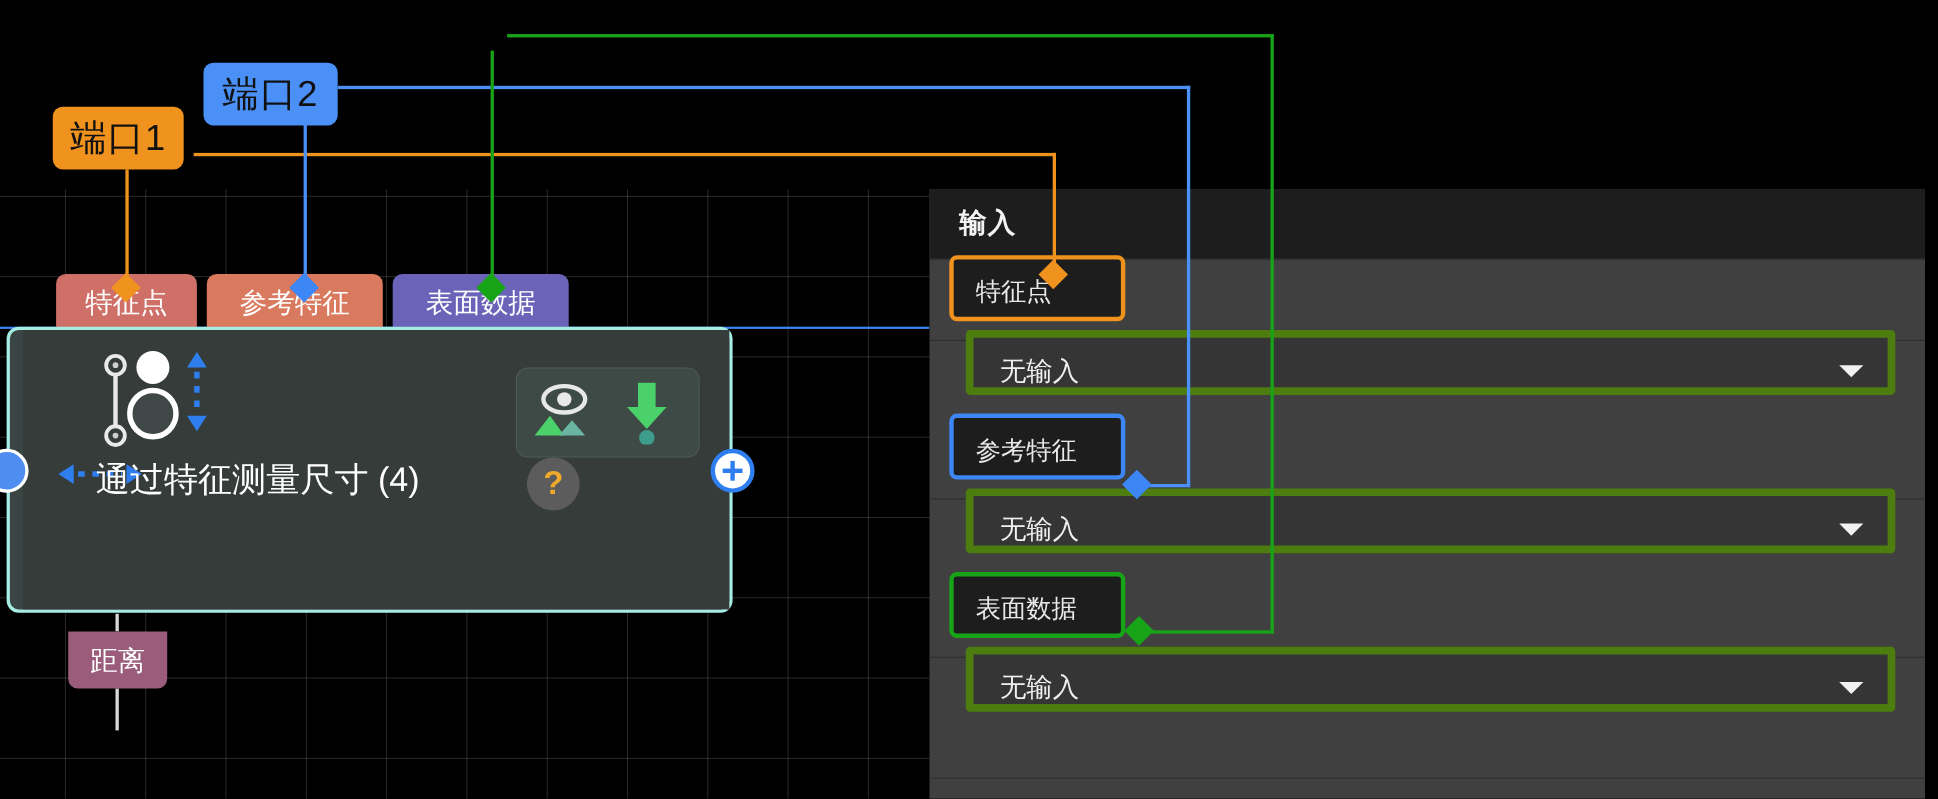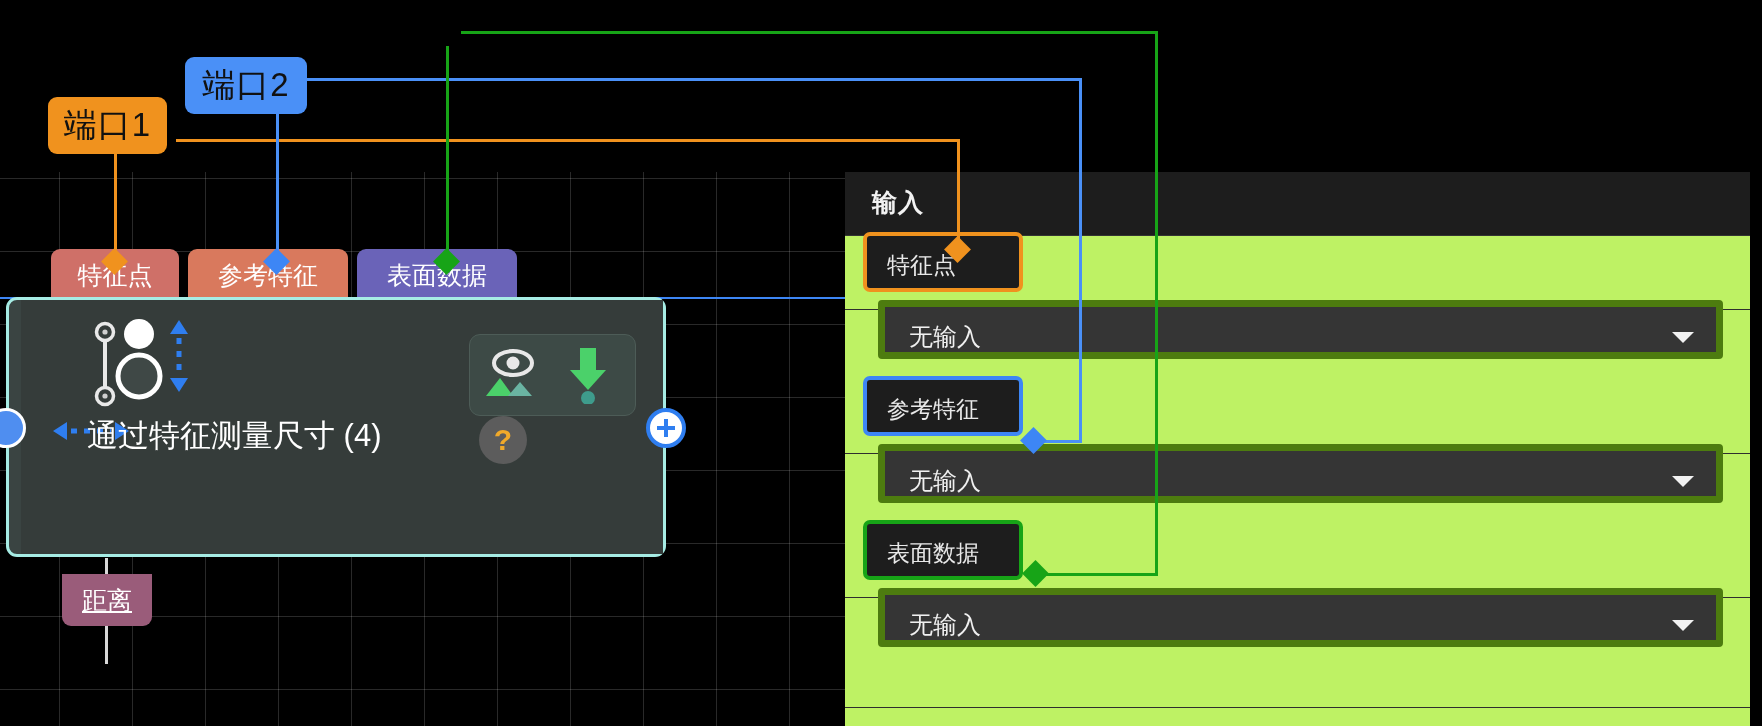--- a/index.html
+++ b/index.html
@@ -12,21 +12,21 @@
           background:#000000;
           background-image:
             linear-gradient(to right, rgba(255,255,255,.16) 1px, transparent 1px),
             linear-gradient(to bottom, rgba(255,255,255,.16) 1px, transparent 1px);
           background-size:73px 73px;
           background-position:-14px 6px;
           overflow:hidden;}
 
   
   .panel{position:absolute;left:845px;top:172px;width:905px;height:554px;
-         background:#bef264;}
+         background:#404040;}
   .panel-header{position:absolute;left:0;top:0;width:905px;height:63px;
          background:#1d1d1d;border-bottom:1px solid #343434;}
   .panel-header .ttl{position:absolute;left:27px;top:14px;color:#f2f2f2;
          font-size:25px;font-weight:bold;letter-spacing:1px;}
   .panel-body{position:absolute;left:0;top:63px;width:905px;height:491px;}
   .prop-label{position:absolute;color:#e8e8e8;font-size:23px;white-space:nowrap;}
   .prop-select{position:absolute;height:59px;background:#353535;
          border:7px solid #4d7c0f;border-radius:4px;box-sizing:border-box;}
   .prop-select .val{position:absolute;left:24px;top:14px;color:#f0f0f0;font-size:24px;}
   .caret{position:absolute;right:22px;top:25px;width:0;height:0;
@@ -63,21 +63,21 @@
 
   
   .port{position:absolute;height:52px;border-radius:9px 9px 0 0;
         display:flex;align-items:center;justify-content:center;
         color:#fff;font-size:25px;}
   .port.p1{background:#cf7068;}
   .port.p2{background:#d9795d;}
   .port.p3{background:#6a63b8;}
   .port-out{position:absolute;height:52px;border-radius:0 0 9px 9px;
         display:flex;align-items:center;justify-content:center;
-        color:#fff;font-size:25px;background:#9a5c7a;text-decoration:underline;}
+        color:#fff;font-size:25px;background:#9a5c7a;}
 
   
   .node{position:absolute;background:#3a4442;border:3px solid #a6ece4;
         border-radius:11px;box-sizing:border-box;}
   .node-inner{position:absolute;left:12px;top:0;right:0;bottom:0;
         background:#353c3a;}
   .node-title{position:absolute;color:#ffffff;font-size:31px;white-space:nowrap;}
   .help-badge{position:absolute;width:48px;height:48px;border-radius:50%;
         background:#5c5c5c;color:#f0a92a;font-size:30px;font-weight:bold;
         display:flex;align-items:center;justify-content:center;}

